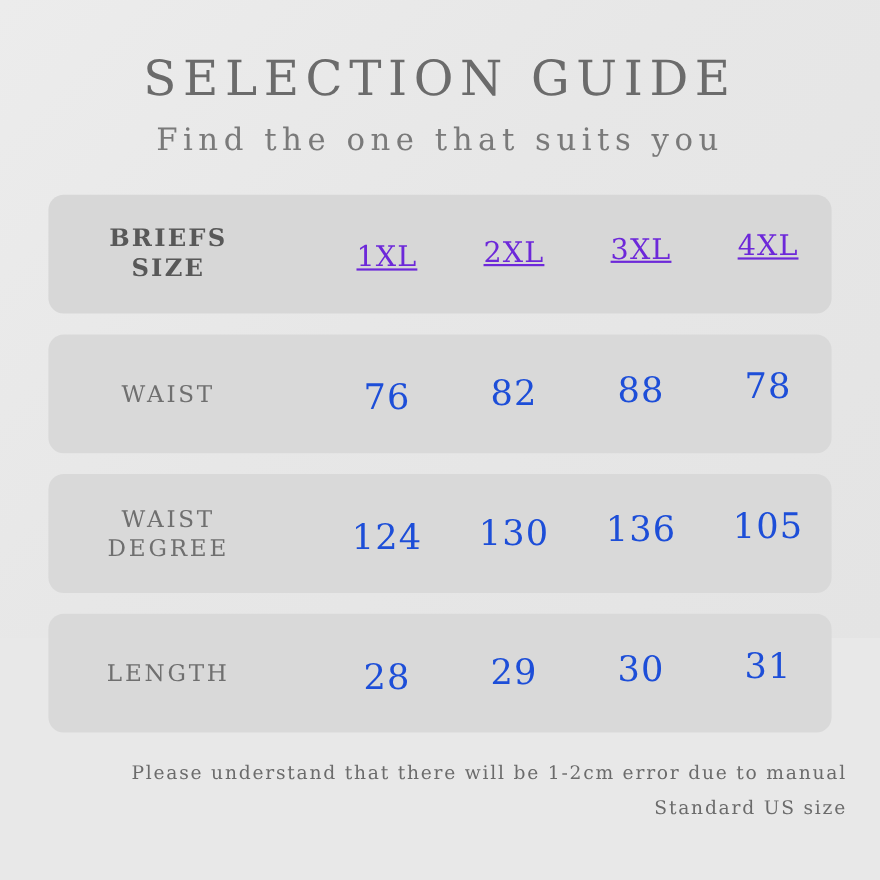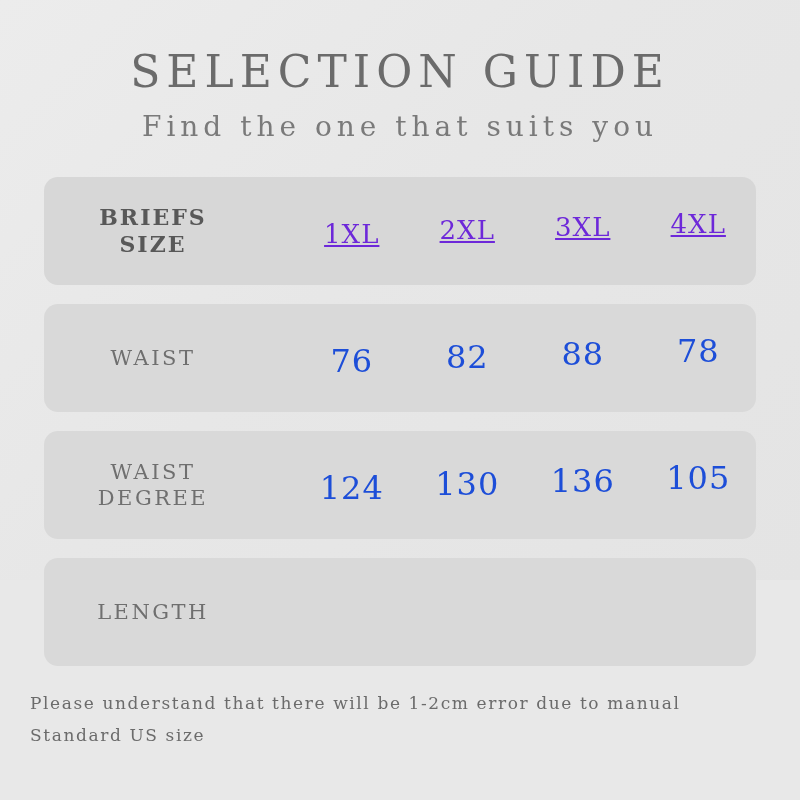--- a/index.html
+++ b/index.html
@@ -97,21 +97,21 @@
   }
   
   .cells .cell:nth-child(1) { transform: translateY(3px); }
   .cells .cell:nth-child(2) { transform: translateY(-1px); }
   .cells .cell:nth-child(3) { transform: translateY(-4px); }
   .cells .cell:nth-child(4) { transform: translateY(-7px); }
 
   .footer {
     margin-top: 22px;
     width: 740px;
-    text-align: left;
+    text-align: right;
     font-size: 17px;
     letter-spacing: 1.6px;
     color: #6b6b6b;
     line-height: 1.85;
   }
   .footer .line2 {
     display: block;
   }
 </style>
 </head>
@@ -159,20 +159,26 @@
         <div class="cell">130</div>
         <div class="cell">136</div>
         <div class="cell">105</div>
       </div>
     </div>
 
     <div class="row">
       <div class="label">
         <span>LENGTH</span>
       </div>
+      <div class="cells">
+        <div class="cell">28</div>
+        <div class="cell">29</div>
+        <div class="cell">30</div>
+        <div class="cell">31</div>
+      </div>
     </div>
 
   </div>
 
   <div class="footer">
     <span>Please understand that there will be 1-2cm error due to manual</span>
     <span class="line2">Standard US size</span>
   </div>
 
 </div>

